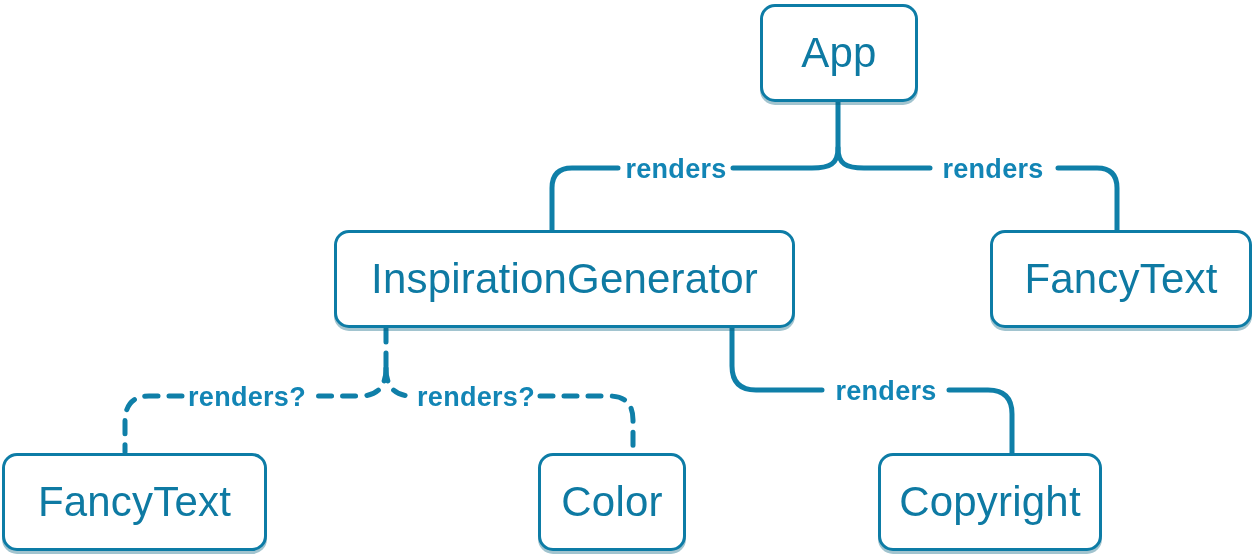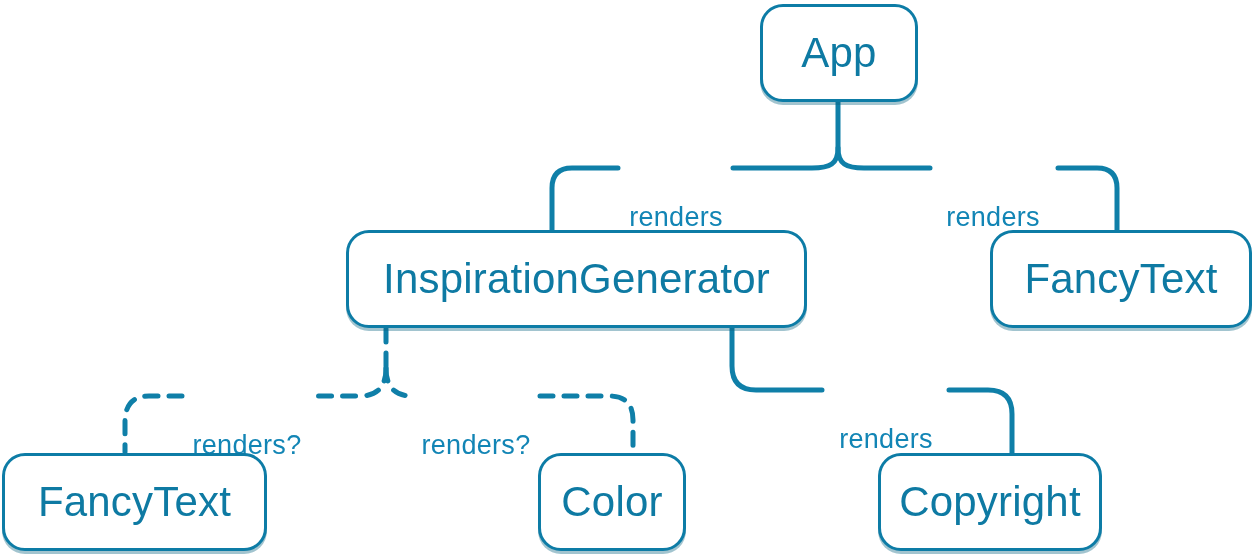--- a/index.html
+++ b/index.html
@@ -16,38 +16,37 @@
     background:var(--bg);
     font-family:"Liberation Sans", sans-serif;
     overflow:hidden;
   }
   #edges{position:absolute;left:0;top:0;}
   .node{
     position:absolute;
     box-sizing:border-box;
     background:#ffffff;
     border:3px solid var(--node-border);
-    border-radius:23px;
+    border-radius:15px;
     box-shadow:0 3px 0 rgba(11,100,130,0.38);
     display:flex;align-items:center;justify-content:center;
     color:var(--node-text);
     font-size:42px;
     font-weight:500;
     letter-spacing:0.2px;
     white-space:nowrap;
   }
   .edge-label{
     position:absolute;
     transform:translate(-50%,-50%);
     color:var(--label);
     font-size:27px;
-    font-weight:400;
+    font-weight:700;
     letter-spacing:0.3px;
     white-space:nowrap;
-    margin-top:48px;
   }
 </style>
 </head>
 <body>
 
 <div id="canvas">
 
   <svg id="edges" width="1257" height="560" viewBox="0 0 1257 560" fill="none" stroke="#0f7fa8" stroke-width="5" stroke-linecap="round" stroke-linejoin="round">
 
     <path d="M838 101 V148
@@ -69,21 +68,21 @@
   <span class="edge-label" style="left:676px;top:169px">renders</span>
   <span class="edge-label" style="left:993px;top:169px">renders</span>
   <span class="edge-label" style="left:886px;top:391px">renders</span>
   <span class="edge-label" style="left:247px;top:397px">renders?</span>
   <span class="edge-label" style="left:476px;top:397px">renders?</span>
 
   <div class="node" style="left:760px;top:4px;width:158px;height:98px">
     <span>App</span>
   </div>
 
-  <div class="node" style="left:346px;top:230px;width:461px;height:98px">
+  <div class="node" style="left:334px;top:230px;width:461px;height:98px">
     <span>InspirationGenerator</span>
   </div>
 
   <div class="node" style="left:990px;top:230px;width:262px;height:98px">
     <span>FancyText</span>
   </div>
 
   <div class="node" style="left:2px;top:453px;width:265px;height:98px">
     <span>FancyText</span>
   </div>

